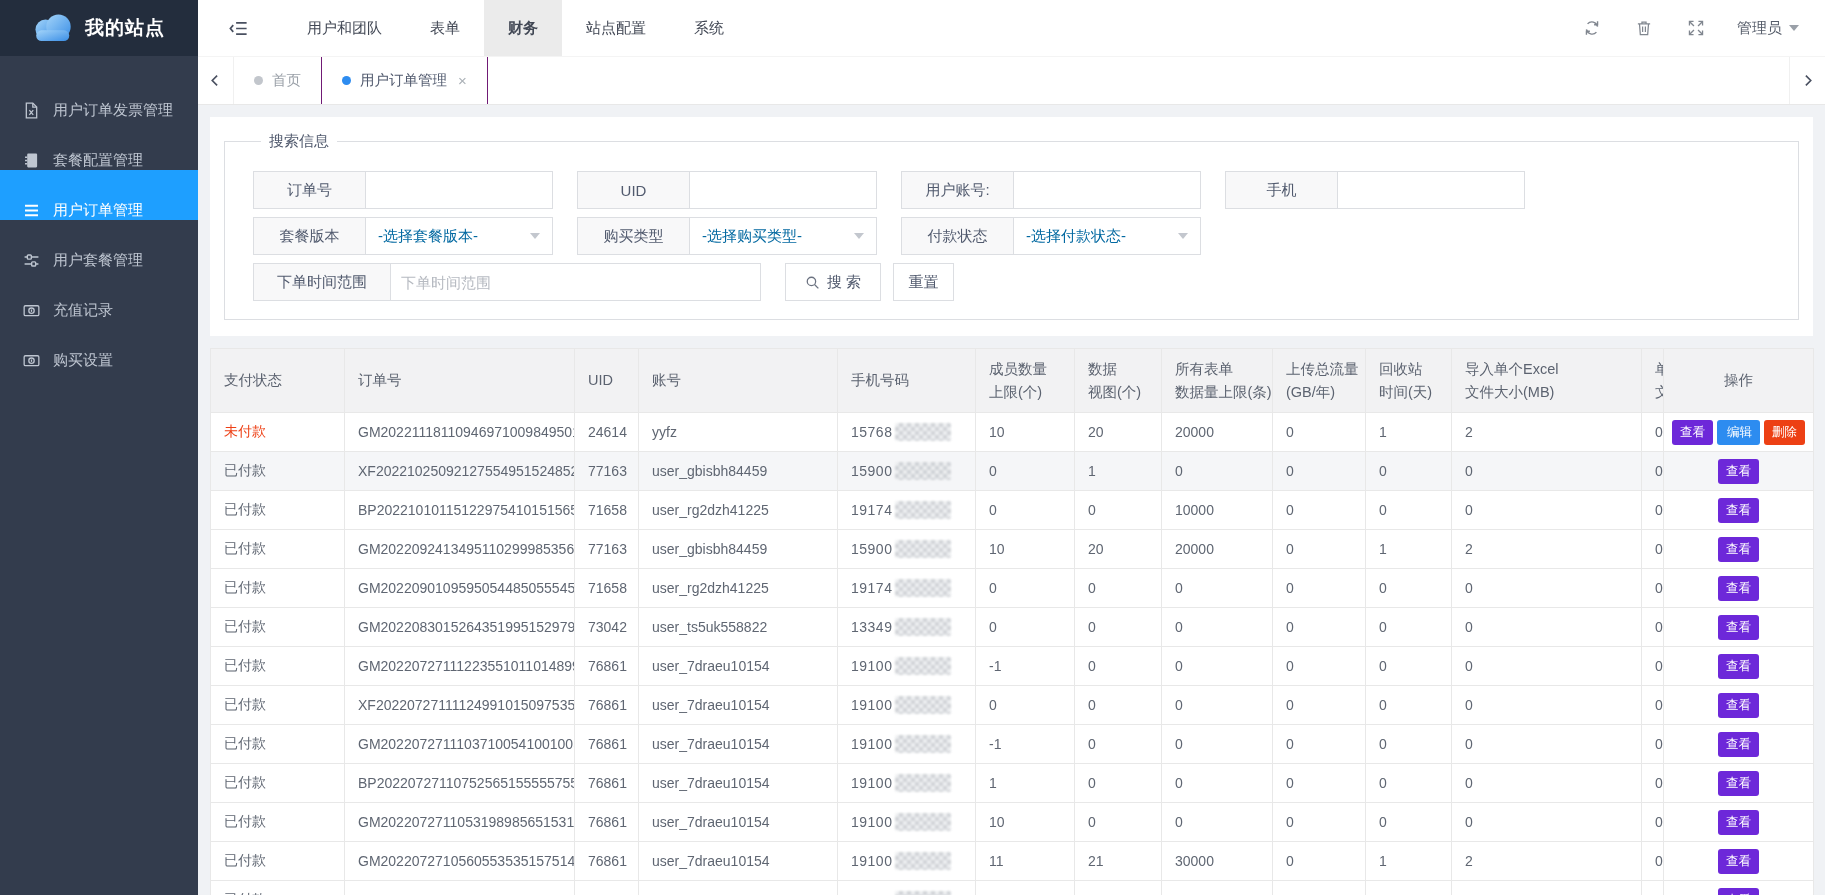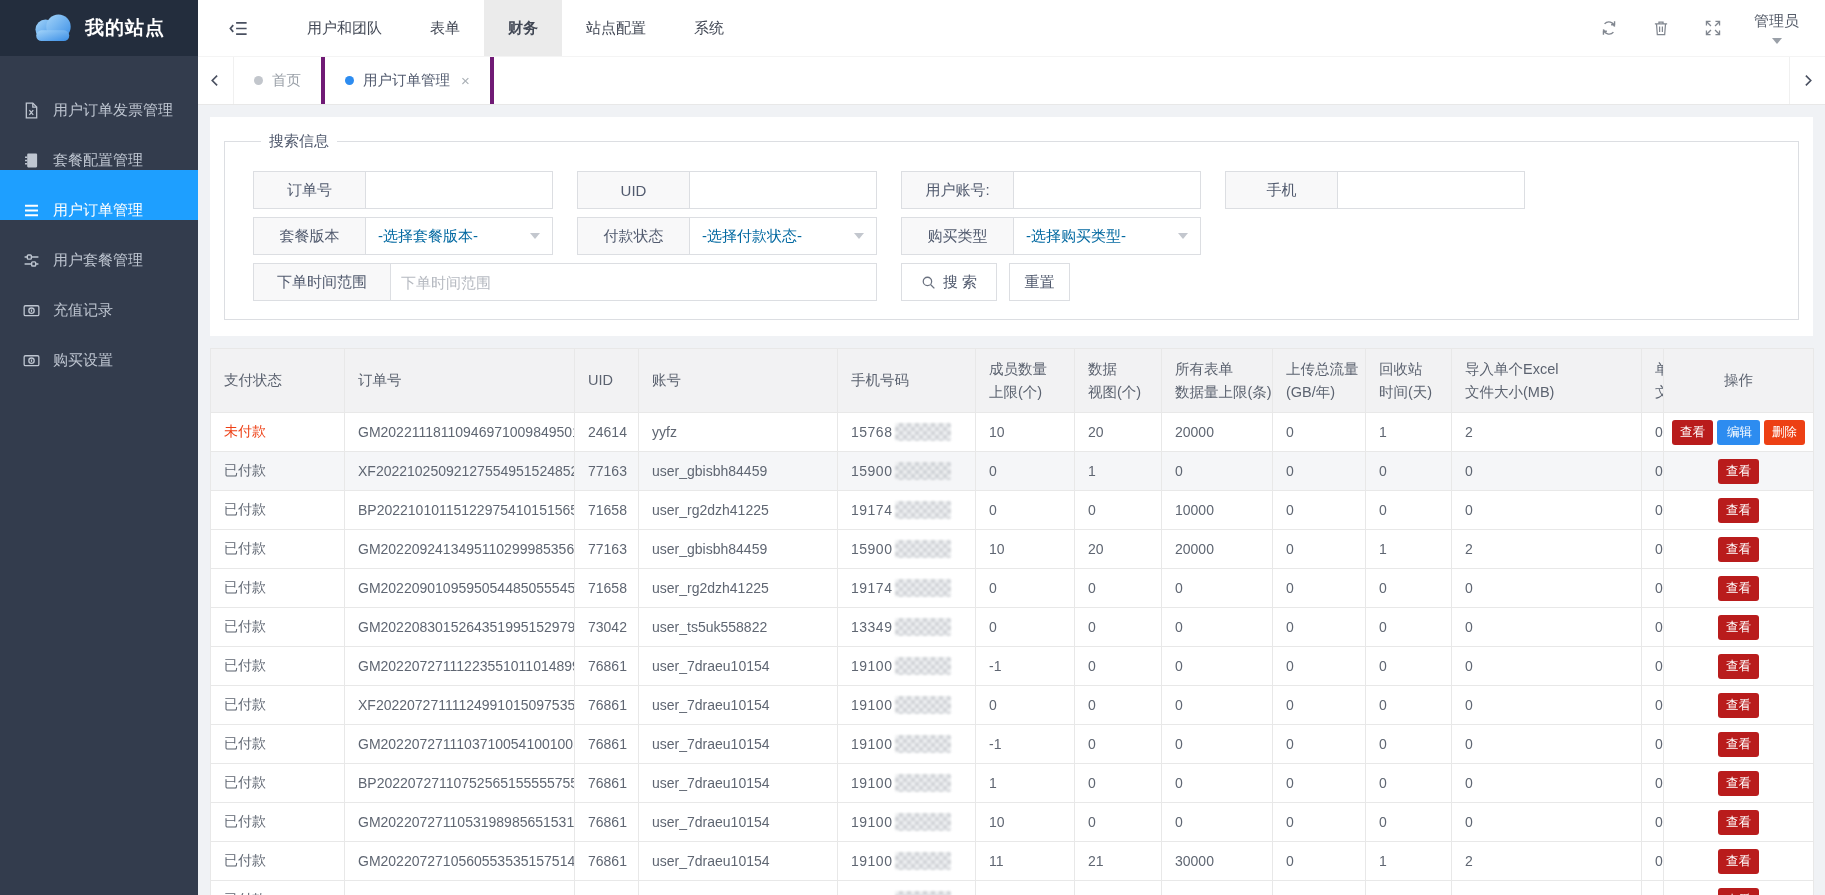--- a/index.html
+++ b/index.html
@@ -24,35 +24,35 @@
     display:flex; align-items:center; z-index:20; }
   .collapse-btn { margin:0 34px 0 30px; color:#495060; width:21px; height:21px; cursor:pointer; }
   .collapse-btn svg { width:100%; height:100%; }
   .nav-item { height:56px; display:flex; align-items:center; padding:0 24px;
     font-size:15px; color:#424855; cursor:pointer; }
   .nav-item.active { background:#ebebeb; font-weight:bold; }
   .nav-right { margin-left:auto; display:flex; align-items:center; padding-right:26px; }
   .tool-icon { width:18px; height:18px; margin-left:34px; color:#80868f; cursor:pointer; }
   .tool-icon svg { width:100%; height:100%; }
   .user-box { margin-left:32px; display:flex; align-items:center; gap:7px;
-    font-size:15px; color:#565d6a; cursor:pointer;flex-direction:column; }
+    font-size:15px; color:#565d6a; cursor:pointer; }
   .caret { width:0; height:0; border-left:5px solid transparent; border-right:5px solid transparent;
     border-top:6px solid #9aa0a8; }
 
   
   .tabstrip { position:fixed; left:198px; top:56px; right:0; height:49px; background:#fff;
     border-top:1px solid #f4f4f4; border-bottom:1px solid #e8e8e8;
     display:flex; align-items:stretch; z-index:20; }
   .tab-arrow { width:36px; display:flex; align-items:center; justify-content:center;
     color:#495060; cursor:pointer; }
   .tab-arrow.left { border-right:1px solid #f0f0f0; }
   .tab-arrow.right { border-left:1px solid #f0f0f0; margin-left:auto; }
   .tab-arrow svg { width:13px; height:13px; }
   .tab { display:flex; align-items:center; gap:9px; padding:0 20px;
-    border-right:4px solid #701a75; font-size:14.5px; cursor:pointer; }
+    border-right:1px solid #701a75; font-size:14.5px; cursor:pointer; }
   .tab .dot { width:9px; height:9px; border-radius:50%; background:#c2c6cc; }
   .tab.active .dot { background:#2d8cf0; }
   .tab { color:#9aa0a8; }
   .tab.active { color:#515a6e; }
   .tab .close { color:#aab0b6; font-size:15px; margin-left:2px; }
 
   
   .content { position:absolute; left:198px; top:106px; right:0; }
 
   .search-panel { background:#fff; margin:11px 12px 0 12px; padding:15px 14px 16px; }
@@ -61,21 +61,21 @@
   .f-row { display:flex; margin-bottom:8px; }
   .f-group { display:flex; width:300px; height:38px; margin-right:24px; }
   .f-label { width:112px; background:#f8f8f9; border:1px solid #dcdee2; border-right:none;
     display:flex; align-items:center; justify-content:center; font-size:15px; color:#515a6e; }
   .f-input { flex:1; border:1px solid #dcdee2; font-size:15px; color:#515a6e;
     padding:0 10px; outline:none; min-width:0; }
   .f-input::placeholder { color:#b6bac1; }
   .f-select { flex:1; border:1px solid #dcdee2; display:flex; align-items:center;
     padding:0 12px; font-size:15px; color:#0369a1; cursor:pointer; background:#fff; }
   .f-select .sel-caret { margin-left:auto; border-top-color:#c3c7ce; }
-  .f-group.date { width:624px;border-radius:11px; }
+  .f-group.date { width:508px;border-radius:11px; }
   .f-group.date .f-label { width:137px; }
   .btn-plain { height:38px; background:#fff; border:1px solid #dcdee2; font-size:15px;
     color:#515a6e; display:flex; align-items:center; justify-content:center; gap:7px;
     cursor:pointer; }
   .search-btn { width:96px; }
   .reset-btn { width:61px; margin-left:12px; }
   .mag { width:15px; height:15px; color:#6b7280; }
   .mag svg { width:100%; height:100%; }
 
   
@@ -87,21 +87,21 @@
   thead th div { line-height:23px; }
   tbody td { height:39px; font-size:14px; color:#5f6672; padding-left:13px; background:#fff; }
   tr.striped td { background:#f5f6f8; }
   td.status.unpaid { color:#ed3f14; }
   td.num {}
   .op-col { text-align:center !important; padding-left:0 !important; }
   .op-cell { box-shadow:-9px 0 9px -6px rgba(0,0,0,0.22); }
   .clip-cell { padding-left:13px; }
   .btn { border:none; border-radius:3px; color:#fff; font-size:12.5px; padding:4px 8px;
     margin:0 2px; cursor:pointer; font-family:inherit; }
-  .btn-view { background:#b91c1c; }
+  .btn-view { background:#6d28d9; }
   .btn-edit { background:#2d8cf0;padding-left:10px; }
   .btn-delete { background:#ed4014; }
 
   .phone-prefix { letter-spacing:0.5px; }
   .mosaic { display:inline-block; width:56px; height:18px; vertical-align:-4px; margin-left:3px;
     border-radius:2px; opacity:.85;
     background:repeating-conic-gradient(#c9ccd1 0% 25%, #ebedef 0% 50%);
     background-size:8px 8px; filter:blur(1.1px); }
 </style>
 </head>
@@ -287,30 +287,30 @@
 
       <div class="f-row">
         <div class="f-group">
           <span class="f-label">套餐版本</span>
           <div class="f-select">
             <span>-选择套餐版本-</span>
             <span class="caret sel-caret"></span>
           </div>
         </div>
         <div class="f-group">
+          <span class="f-label">购买类型</span>
+          <div class="f-select">
+            <span>-选择购买类型-</span>
+            <span class="caret sel-caret"></span>
+          </div>
+        </div>
+        <div class="f-group">
           <span class="f-label">付款状态</span>
           <div class="f-select">
             <span>-选择付款状态-</span>
-            <span class="caret sel-caret"></span>
-          </div>
-        </div>
-        <div class="f-group">
-          <span class="f-label">购买类型</span>
-          <div class="f-select">
-            <span>-选择购买类型-</span>
             <span class="caret sel-caret"></span>
           </div>
         </div>
       </div>
 
       <div class="f-row">
         <div class="f-group date">
           <span class="f-label">下单时间范围</span>
           <input class="f-input" placeholder="下单时间范围" style="">
         </div>

